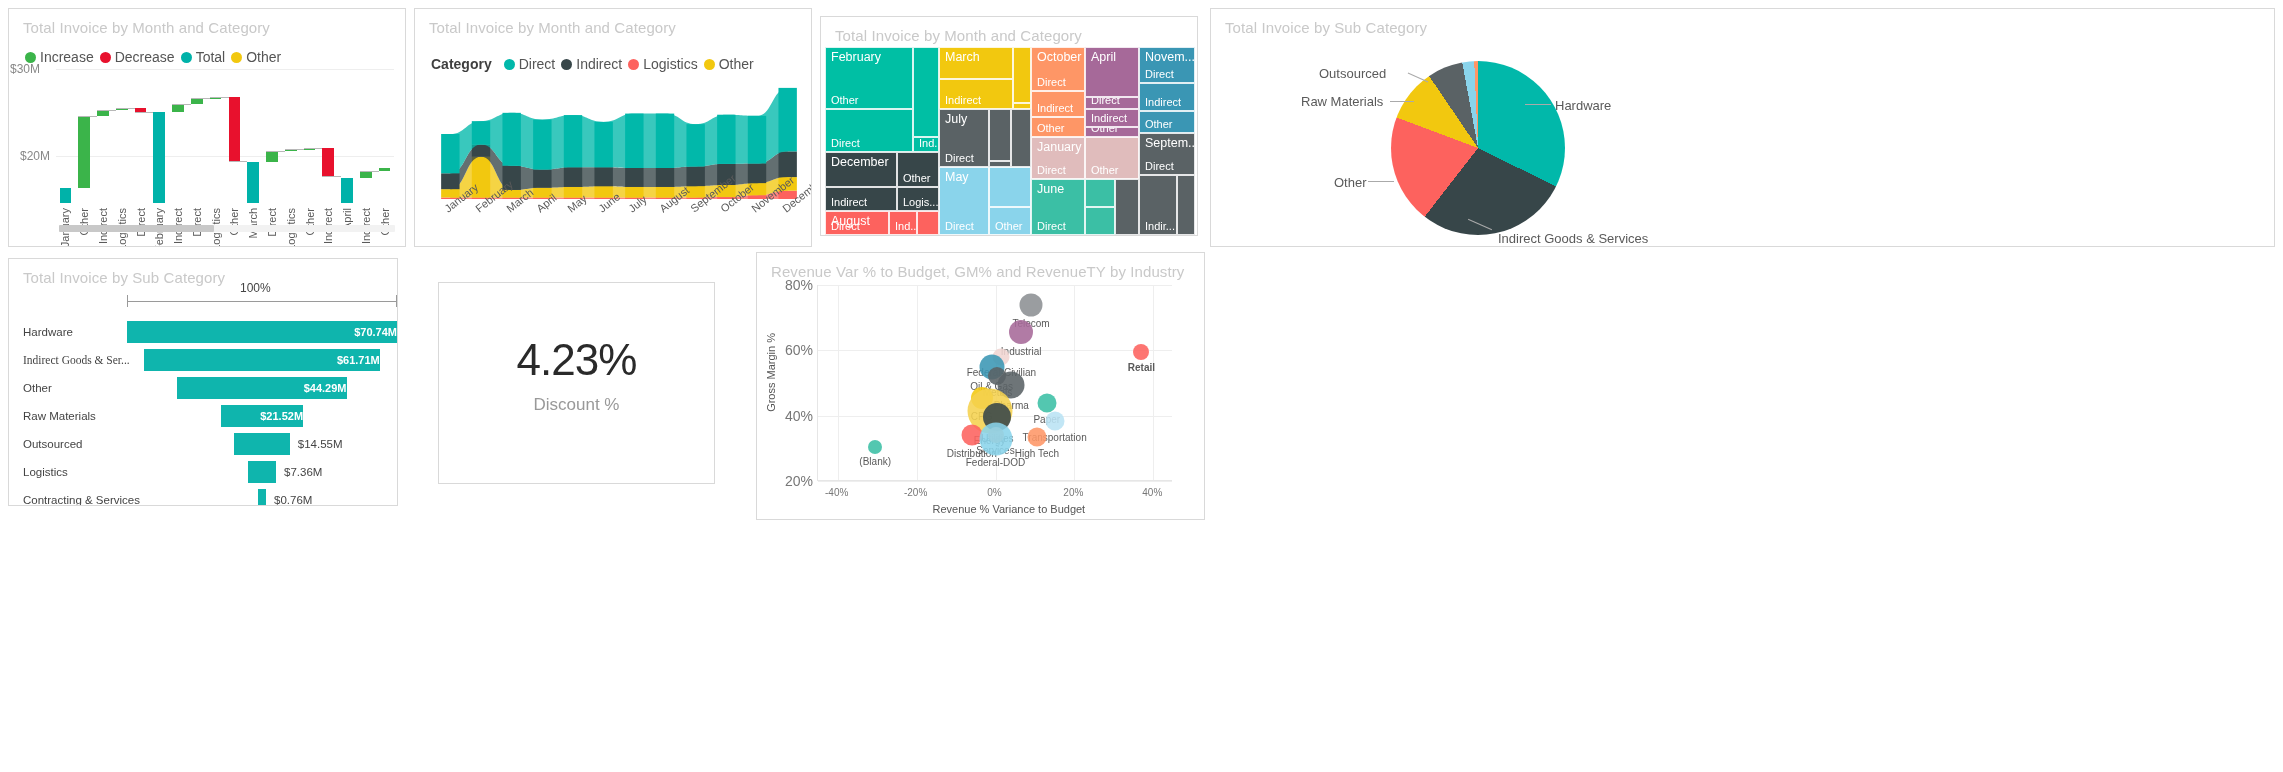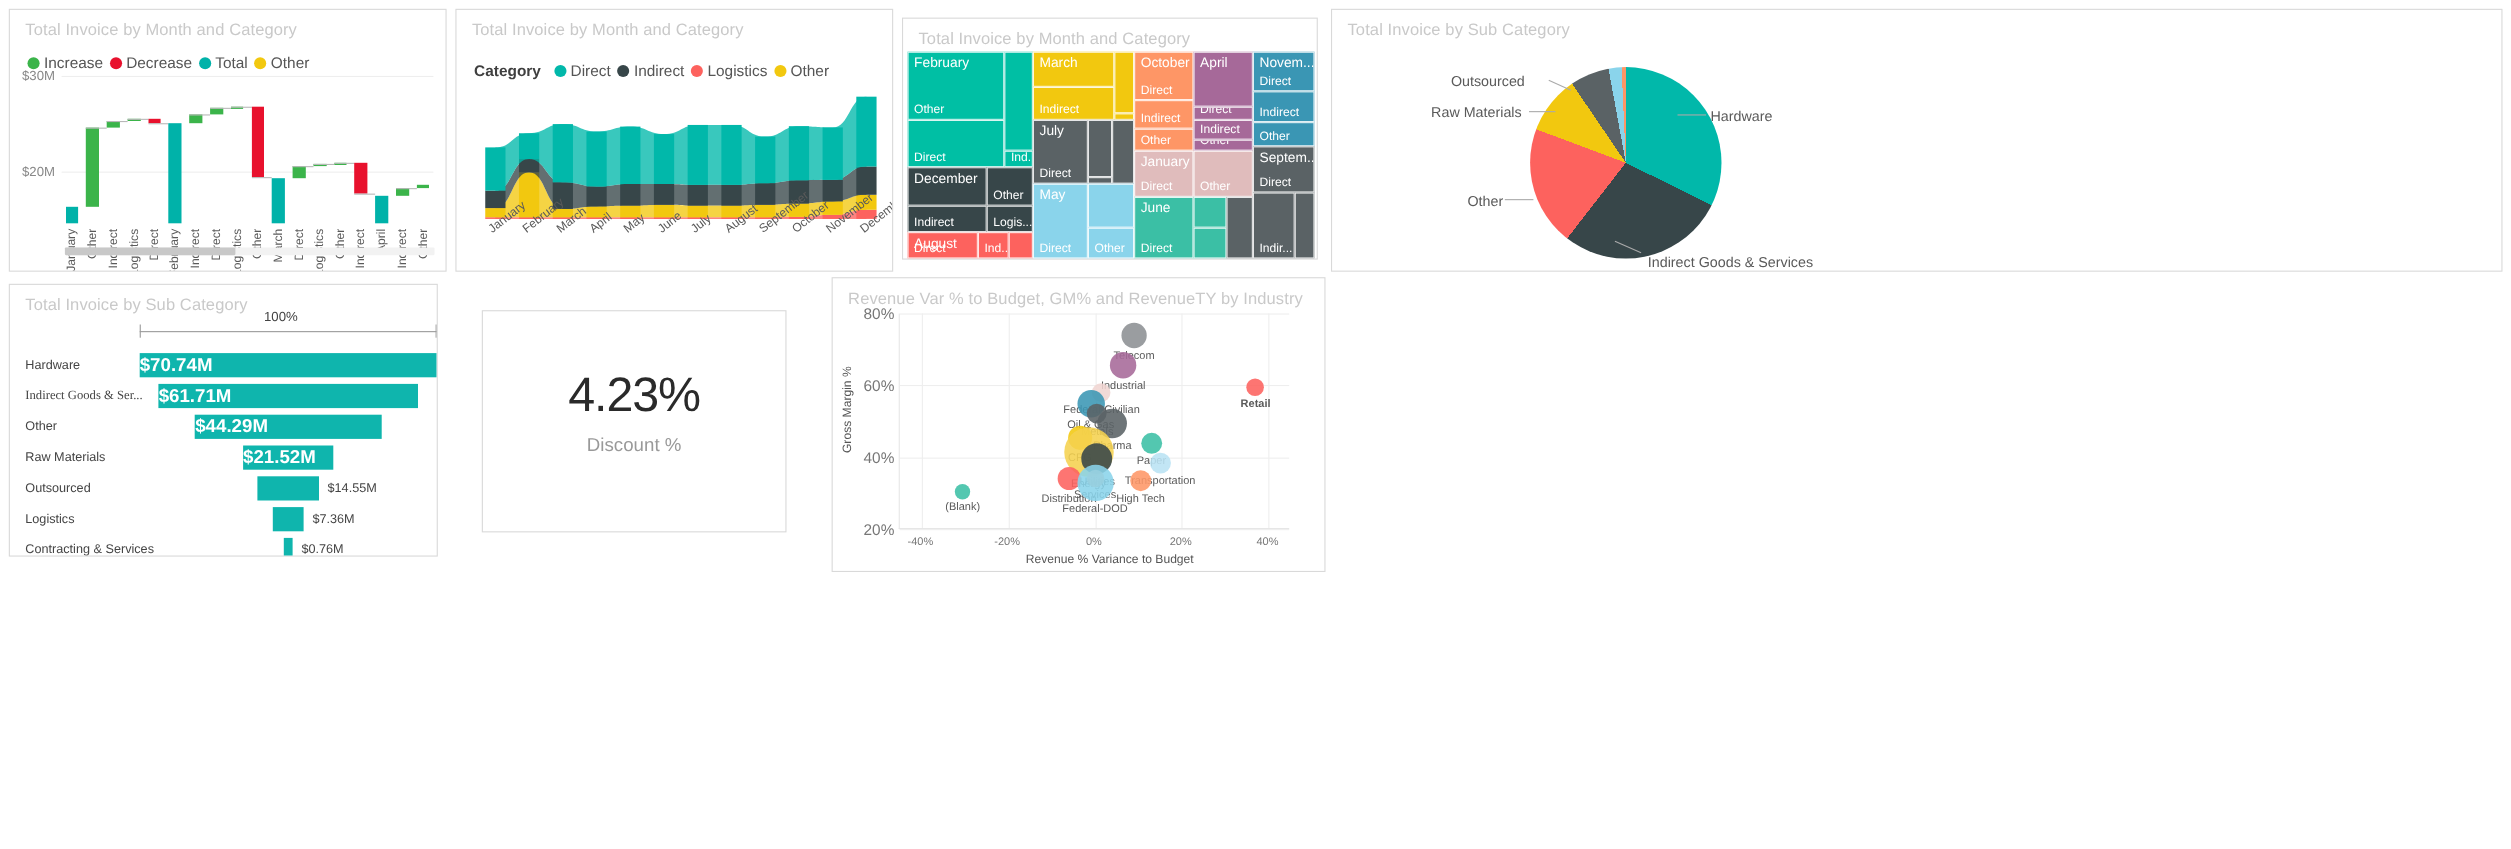--- a/index.html
+++ b/index.html
@@ -57,22 +57,22 @@
   
   #pie{left:1210px;top:8px;width:1065px;height:239px;}
   .pie-wrap{position:absolute;left:180px;top:52px;width:174px;height:174px;}
   .pie-circle{width:174px;height:174px;border-radius:50%;}
   .leader{position:absolute;background:#aaa;height:1px;}
   .pielab{position:absolute;font-size:13px;color:#5a5a5a;white-space:nowrap;}
 
   
   #funnel{left:8px;top:258px;width:390px;height:248px;}
   .fn-bar{position:absolute;height:22px;background:#0fb5ad;}
-  .fn-val-in{position:absolute;left:0;top:0;width:100%;height:22px;line-height:22px;text-align:left;
-      color:#fff;font-size:17px;font-weight:bold;}
+  .fn-val-in{position:absolute;left:0;top:0;width:100%;height:22px;line-height:22px;text-align:right;
+      color:#fff;font-size:11px;font-weight:bold;}
   .fn-val-out{position:absolute;font-size:11.5px;color:#444;line-height:22px;white-space:nowrap;}
   .fn-cat{position:absolute;font-size:11.5px;color:#444;line-height:22px;white-space:nowrap;}
   .fn-tick{position:absolute;background:#9a9a9a;}
 
   
   #card{left:438px;top:282px;width:277px;height:202px;}
   .card-val{position:absolute;width:100%;top:52px;text-align:center;font-size:44px;color:#2a2a2a;letter-spacing:-1px;}
   .card-lab{position:absolute;width:100%;top:112px;text-align:center;font-size:17px;color:#999;}
 
   
@@ -115,21 +115,21 @@
           <span class="dot" style="background:#00b2a9;"></span>
           <span>Total</span>
         </span>
         <span class="li">
           <span class="dot" style="background:#f2c80f;"></span>
           <span>Other</span>
         </span>
       </div>
     <div class="wf-plot" id="wf-plot">
         <div class="gridline" style="top:0px;"></div>
-        <div class="ylab" style="top:0px;left:-46px;width:40px;text-align:right;">$30M</div>
+        <div class="ylab" style="top:0px;left:-46px;width:40px;">$30M</div>
         <div class="gridline" style="top:87.09677419354838px;"></div>
         <div class="ylab" style="top:87.09677419354838px;left:-46px;width:40px;text-align:right;">$20M</div>
         <div class="wfbar" style="left:3.5677777777777777px;top:119.32258064516128px;width:11.642222222222223px;height:14.806451612903231px;background:#00b2a9;"></div>
         <div class="wf-xlab" style="left:3.3888888888888893px;top:139px;">January</div>
         <div class="wfbar" style="left:22.345555555555556px;top:47.032258064516114px;width:11.642222222222223px;height:72.29032258064517px;background:#3bb44a;"></div>
         <div class="wfconn" style="left:22.345555555555556px;top:47.032258064516114px;width:18.77777777777778px;"></div>
         <div class="wf-xlab" style="left:22.166666666666668px;top:139px;">Other</div>
         <div class="wfbar" style="left:41.123333333333335px;top:40.935483870967744px;width:11.642222222222223px;height:6.09677419354837px;background:#3bb44a;"></div>
         <div class="wfconn" style="left:41.123333333333335px;top:40.935483870967744px;width:18.77777777777778px;"></div>
         <div class="wf-xlab" style="left:40.94444444444444px;top:139px;">Indirect</div>

